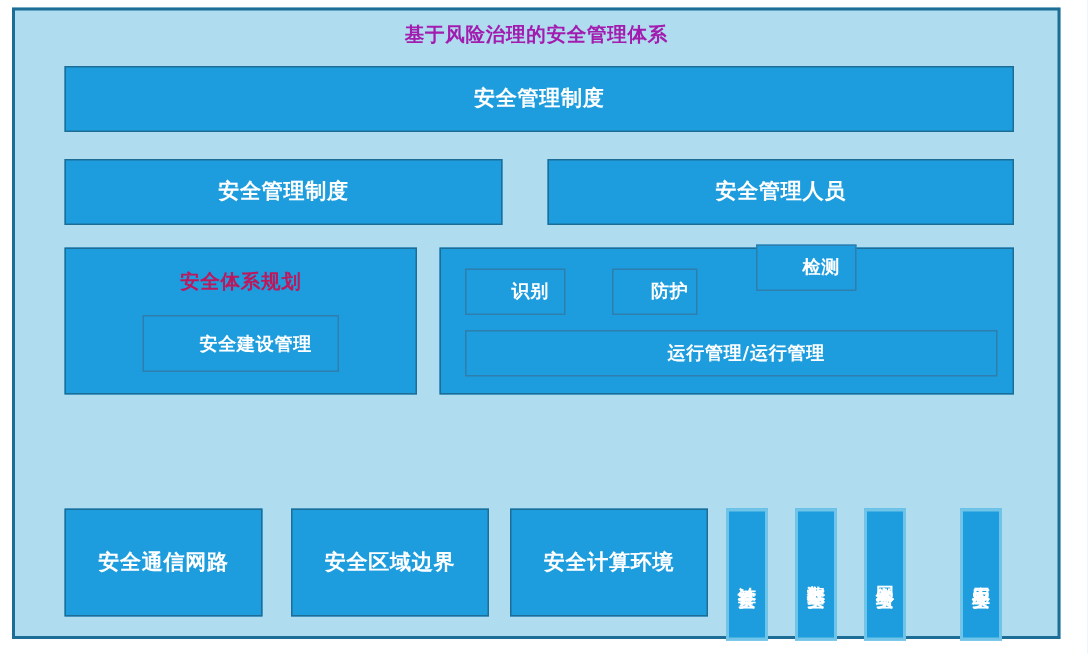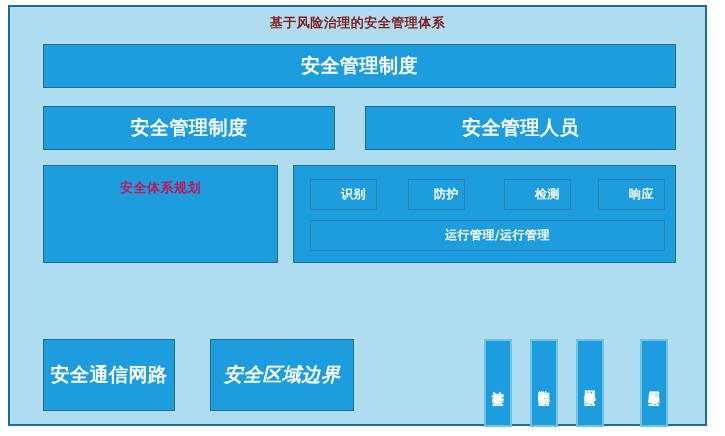--- a/index.html
+++ b/index.html
@@ -28,35 +28,35 @@
 
   
   .diagram-title {
     position: absolute;
     left: 0;
     top: 7px;
     width: 100%;
     text-align: center;
     font-size: 13px;
     font-weight: bold;
-    color: #7f1d1d;
+    color: #a21caf;
     letter-spacing: 0.5px;
   }
 
   
   .blk {
     position: absolute;
     background: #1d9ddd;
     border: 1px solid #1c6e96;
     box-sizing: border-box;
     display: flex;
     align-items: center;
     justify-content: center;
     color: #ffffff;
-    font-size: 19px;
+    font-size: 14px;
     font-weight: bold;
     letter-spacing: 0.5px;
   }
 
   
   .subblk {
     position: absolute;
     background: #1d9ddd;
     border: 1px solid #2f7fae;
     box-sizing: border-box;
@@ -106,28 +106,28 @@
   #blk-mgmt-system     { left: 33px;  top: 99px;  width: 292px; height: 44px; }
   #blk-mgmt-personnel  { left: 355px; top: 99px;  width: 311px; height: 44px; }
 
   #panel-planning      { left: 33px;  top: 158px; width: 235px; height: 98px; }
   #heading-planning    { left: 33px;  top: 172px; width: 235px; }
   #blk-construction    { left: 85px;  top: 203px; width: 131px; height: 38px; }
 
   #panel-operation     { left: 283px; top: 158px; width: 383px; height: 98px; }
   #blk-identify        { left: 300px; top: 172px; width: 67px;  height: 31px; }
   #blk-protect         { left: 398px; top: 172px; width: 57px;  height: 31px; }
-  #blk-detect          { left: 494px; top: 172px; width: 67px;  height: 31px; }
+  #blk-detect          { left: 494px; top: 156px; width: 67px;  height: 31px; }
   #blk-respond         { left: 588px; top: 172px; width: 67px;  height: 31px; }
   #blk-ops-mgmt        { left: 300px; top: 213px; width: 355px; height: 31px; }
 
   #blk-security-center { left: 33px;  top: 272px; width: 633px; height: 40px; }
 
   #blk-comm-network    { left: 33px;  top: 332px; width: 132px; height: 72px; }
-  #blk-area-boundary   { left: 200px; top: 332px; width: 144px; height: 72px; font-style: italic; }
+  #blk-area-boundary   { left: 184px; top: 332px; width: 132px; height: 72px; }
   #blk-compute-env     { left: 330px; top: 332px; width: 132px; height: 72px; }
 
   #vblk-compute-sec    { left: 474px; top: 332px; width: 28px; height: 88px; }
   #vblk-data-sec       { left: 520px; top: 332px; width: 28px; height: 88px; }
   #vblk-network-sec    { left: 566px; top: 332px; width: 28px; height: 88px; }
   #vblk-app-sec        { left: 630px; top: 332px; width: 28px; height: 88px; }
 </style>
 </head>
 <body>
 
@@ -135,31 +135,32 @@
 
   <div class="diagram-title">基于风险治理的安全管理体系</div>
 
   <div class="blk" id="blk-mgmt-system-top">安全管理制度</div>
 
   <div class="blk" id="blk-mgmt-system">安全管理制度</div>
   <div class="blk" id="blk-mgmt-personnel">安全管理人员</div>
 
   <div class="blk" id="panel-planning"></div>
   <div class="blk-heading" id="heading-planning">安全体系规划</div>
+  <div class="subblk" id="blk-construction">安全建设管理</div>
 
   <div class="blk" id="panel-operation"></div>
   <div class="subblk" id="blk-identify">识别</div>
   <div class="subblk" id="blk-protect">防护</div>
   <div class="subblk" id="blk-detect">检测</div>
-  <div class="subblk" id="blk-respond">响应</div>
   <div class="subblk" id="blk-ops-mgmt">运行管理/运行管理</div>
 
 
   <div class="blk" id="blk-comm-network">安全通信网路</div>
   <div class="blk" id="blk-area-boundary">安全区域边界</div>
+  <div class="blk" id="blk-compute-env">安全计算环境</div>
 
   <div class="vblk" id="vblk-compute-sec">
     <span class="vtext">计算安全</span>
   </div>
   <div class="vblk" id="vblk-data-sec">
     <span class="vtext">数据安全</span>
   </div>
   <div class="vblk" id="vblk-network-sec">
     <span class="vtext">网络安全</span>
   </div>

